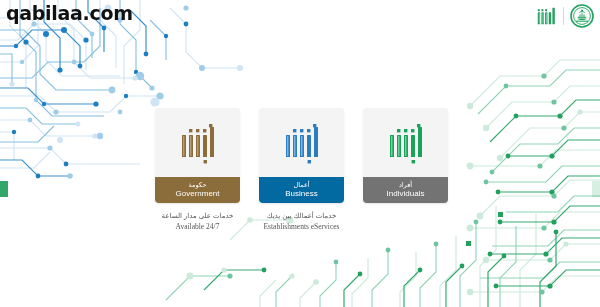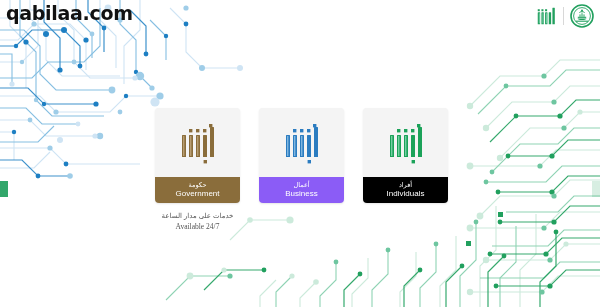--- a/index.html
+++ b/index.html
@@ -364,24 +364,28 @@
               <rect x="31" y="3" width="3.4" height="3.4"></rect>
               <rect x="25.6" y="39" width="3.4" height="3.4"></rect>
             </g>
             <g fill="#7fb6e0">
               <rect x="5" y="15" width="1.4" height="20"></rect>
               <rect x="12" y="15" width="1.4" height="20"></rect>
               <rect x="19" y="15" width="1.4" height="20"></rect>
             </g>
           </svg>
         </div>
-        <div class="card-footer" style="background:#8b5cf6">
+        <div class="card-footer" style="background:#0369a1">
           <span class="ar">أعمال</span>
           <span class="en">Business</span>
         </div>
+      </div>
+      <div class="card-caption">
+        <span class="ar">خدمات أعمالك بين يديك</span>
+        <span class="en">Establishments eServices</span>
       </div>
     </div>
 
     <div class="card">
       <div class="card-box">
         <div class="card-icon-area">
           <svg class="card-icon" viewBox="0 0 40 44">
             <g fill="#1ba259">
               <rect x="4" y="14" width="4" height="22" rx="0.6"></rect>
               <rect x="11" y="14" width="4" height="22" rx="0.6"></rect>
@@ -394,21 +398,21 @@
               <rect x="31" y="3" width="3.4" height="3.4"></rect>
               <rect x="25.6" y="39" width="3.4" height="3.4"></rect>
             </g>
             <g fill="#74cfa2">
               <rect x="5" y="15" width="1.4" height="20"></rect>
               <rect x="12" y="15" width="1.4" height="20"></rect>
               <rect x="19" y="15" width="1.4" height="20"></rect>
             </g>
           </svg>
         </div>
-        <div class="card-footer" style="background:#000000">
+        <div class="card-footer" style="background:#737373">
           <span class="ar">أفراد</span>
           <span class="en">Individuals</span>
         </div>
       </div>
     </div>
 
   </div>
 </div>
 
 </body></html>

